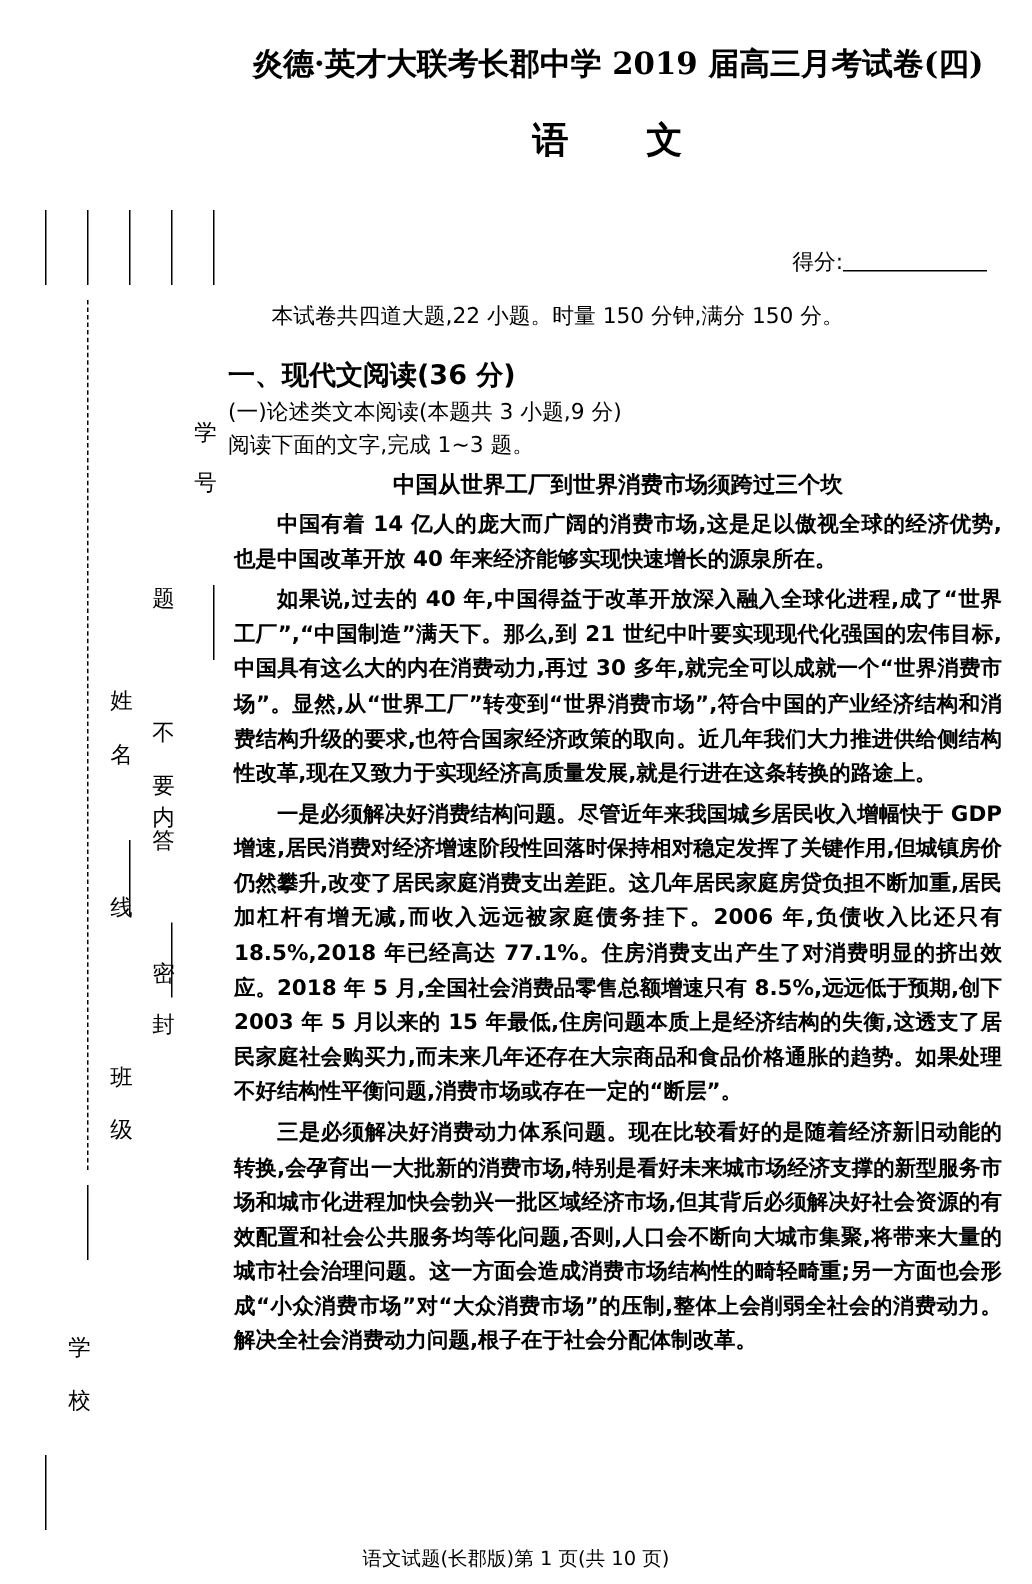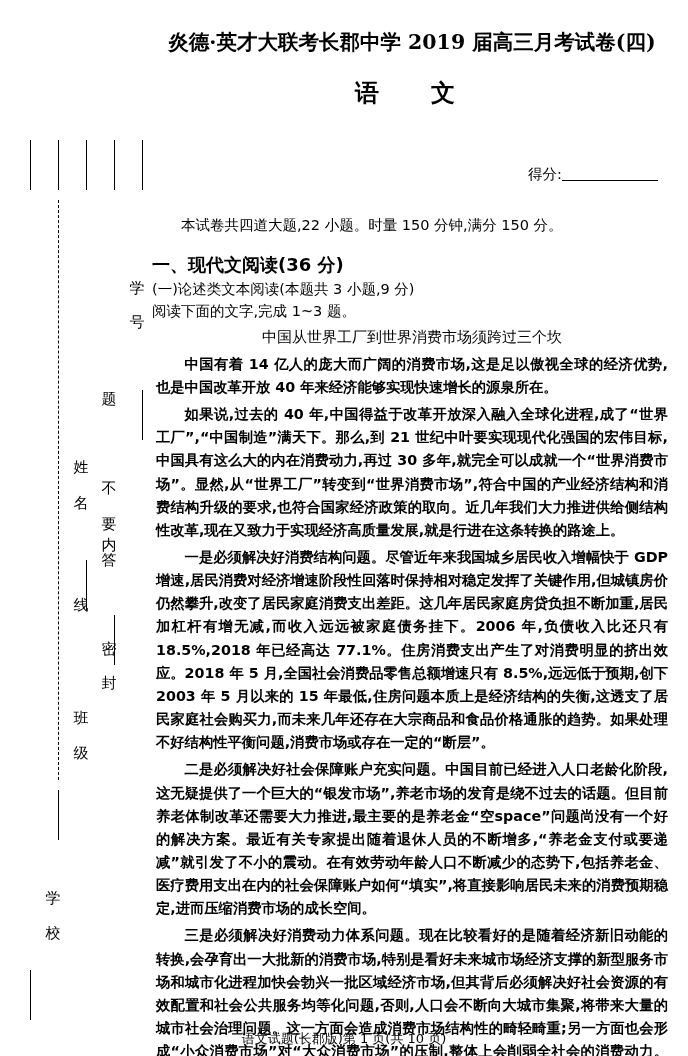--- a/index.html
+++ b/index.html
@@ -89,21 +89,21 @@
     padding-right: 14px;
     font-size: 14.5px;
   }
   .score-blank {
     display: inline-block;
     width: 96px;
     border-bottom: 1px solid #000;
     vertical-align: -2px;
   }
   .intro {
-    margin-top: 30px;
+    margin-top: 16px;
     font-size: 14.5px;
     text-indent: 2em;
     line-height: 1.6;
   }
 
   .sec-head {
     margin-top: 14px;
     font-weight: bold;
     font-size: 18px;
     line-height: 1.5;
@@ -112,21 +112,21 @@
     font-size: 14.5px;
     line-height: 1.55;
   }
   .prompt {
     font-size: 14.5px;
     line-height: 1.55;
   }
   .article-title {
     margin-top: 2px;
     text-align: center;
-    font-weight: normal;
+    font-weight: bold;
     font-size: 15px;
     line-height: 1.6;
   }
   p.body {
     margin: 4px;
     font-size: 14.3px;
     line-height: 1.62;
     text-indent: 2em;
     text-align: justify;
     text-justify: inter-ideograph;
@@ -193,20 +193,19 @@
     <div class="intro">本试卷共四道大题,22 小题。时量 150 分钟,满分 150 分。</div>
 
     <div class="sec-head">一、现代文阅读(36 分)</div>
     <div class="sub-head">(一)论述类文本阅读(本题共 3 小题,9 分)</div>
     <div class="prompt">阅读下面的文字,完成 1~3 题。</div>
     <div class="article-title">中国从世界工厂到世界消费市场须跨过三个坎</div>
 
     <p class="body">中国有着 14 亿人的庞大而广阔的消费市场,这是足以傲视全球的经济优势,也是中国改革开放 40 年来经济能够实现快速增长的源泉所在。</p>
     <p class="body">如果说,过去的 40 年,中国得益于改革开放深入融入全球化进程,成了“世界工厂”,“中国制造”满天下。那么,到 21 世纪中叶要实现现代化强国的宏伟目标,中国具有这么大的内在消费动力,再过 30 多年,就完全可以成就一个“世界消费市场”。显然,从“世界工厂”转变到“世界消费市场”,符合中国的产业经济结构和消费结构升级的要求,也符合国家经济政策的取向。近几年我们大力推进供给侧结构性改革,现在又致力于实现经济高质量发展,就是行进在这条转换的路途上。</p>
     <p class="body">一是必须解决好消费结构问题。尽管近年来我国城乡居民收入增幅快于 GDP 增速,居民消费对经济增速阶段性回落时保持相对稳定发挥了关键作用,但城镇房价仍然攀升,改变了居民家庭消费支出差距。这几年居民家庭房贷负担不断加重,居民加杠杆有增无减,而收入远远被家庭债务挂下。2006 年,负债收入比还只有 18.5%,2018 年已经高达 77.1%。住房消费支出产生了对消费明显的挤出效应。2018 年 5 月,全国社会消费品零售总额增速只有 8.5%,远远低于预期,创下 2003 年 5 月以来的 15 年最低,住房问题本质上是经济结构的失衡,这透支了居民家庭社会购买力,而未来几年还存在大宗商品和食品价格通胀的趋势。如果处理不好结构性平衡问题,消费市场或存在一定的“断层”。</p>
-    <p class="body">二是必须解决好社会保障账户充实问题。中国目前已经进入人口老龄化阶段,这无疑提供了一个巨大的“银发市场”,养老市场的发育是绕不过去的话题。但目前养老体制改革还需要大力推进,最主要的是养老金“空space”问题尚没有一个好的解决方案。最近有关专家提出随着退休人员的不断增多,“养老金支付或要递减”就引发了不小的震动。在有效劳动年龄人口不断减少的态势下,包括养老金、医疗费用支出在内的社会保障账户如何“填实”,将直接影响居民未来的消费预期稳定,进而压缩消费市场的成长空间。</p>
     <p class="body">三是必须解决好消费动力体系问题。现在比较看好的是随着经济新旧动能的转换,会孕育出一大批新的消费市场,特别是看好未来城市场经济支撑的新型服务市场和城市化进程加快会勃兴一批区域经济市场,但其背后必须解决好社会资源的有效配置和社会公共服务均等化问题,否则,人口会不断向大城市集聚,将带来大量的城市社会治理问题。这一方面会造成消费市场结构性的畸轻畸重;另一方面也会形成“小众消费市场”对“大众消费市场”的压制,整体上会削弱全社会的消费动力。解决全社会消费动力问题,根子在于社会分配体制改革。</p>
 
   </div>
 
   <div class="footer">语文试题(长郡版)第 1 页(共 10 页)</div>
 
 </div>
 
 </body></html>

